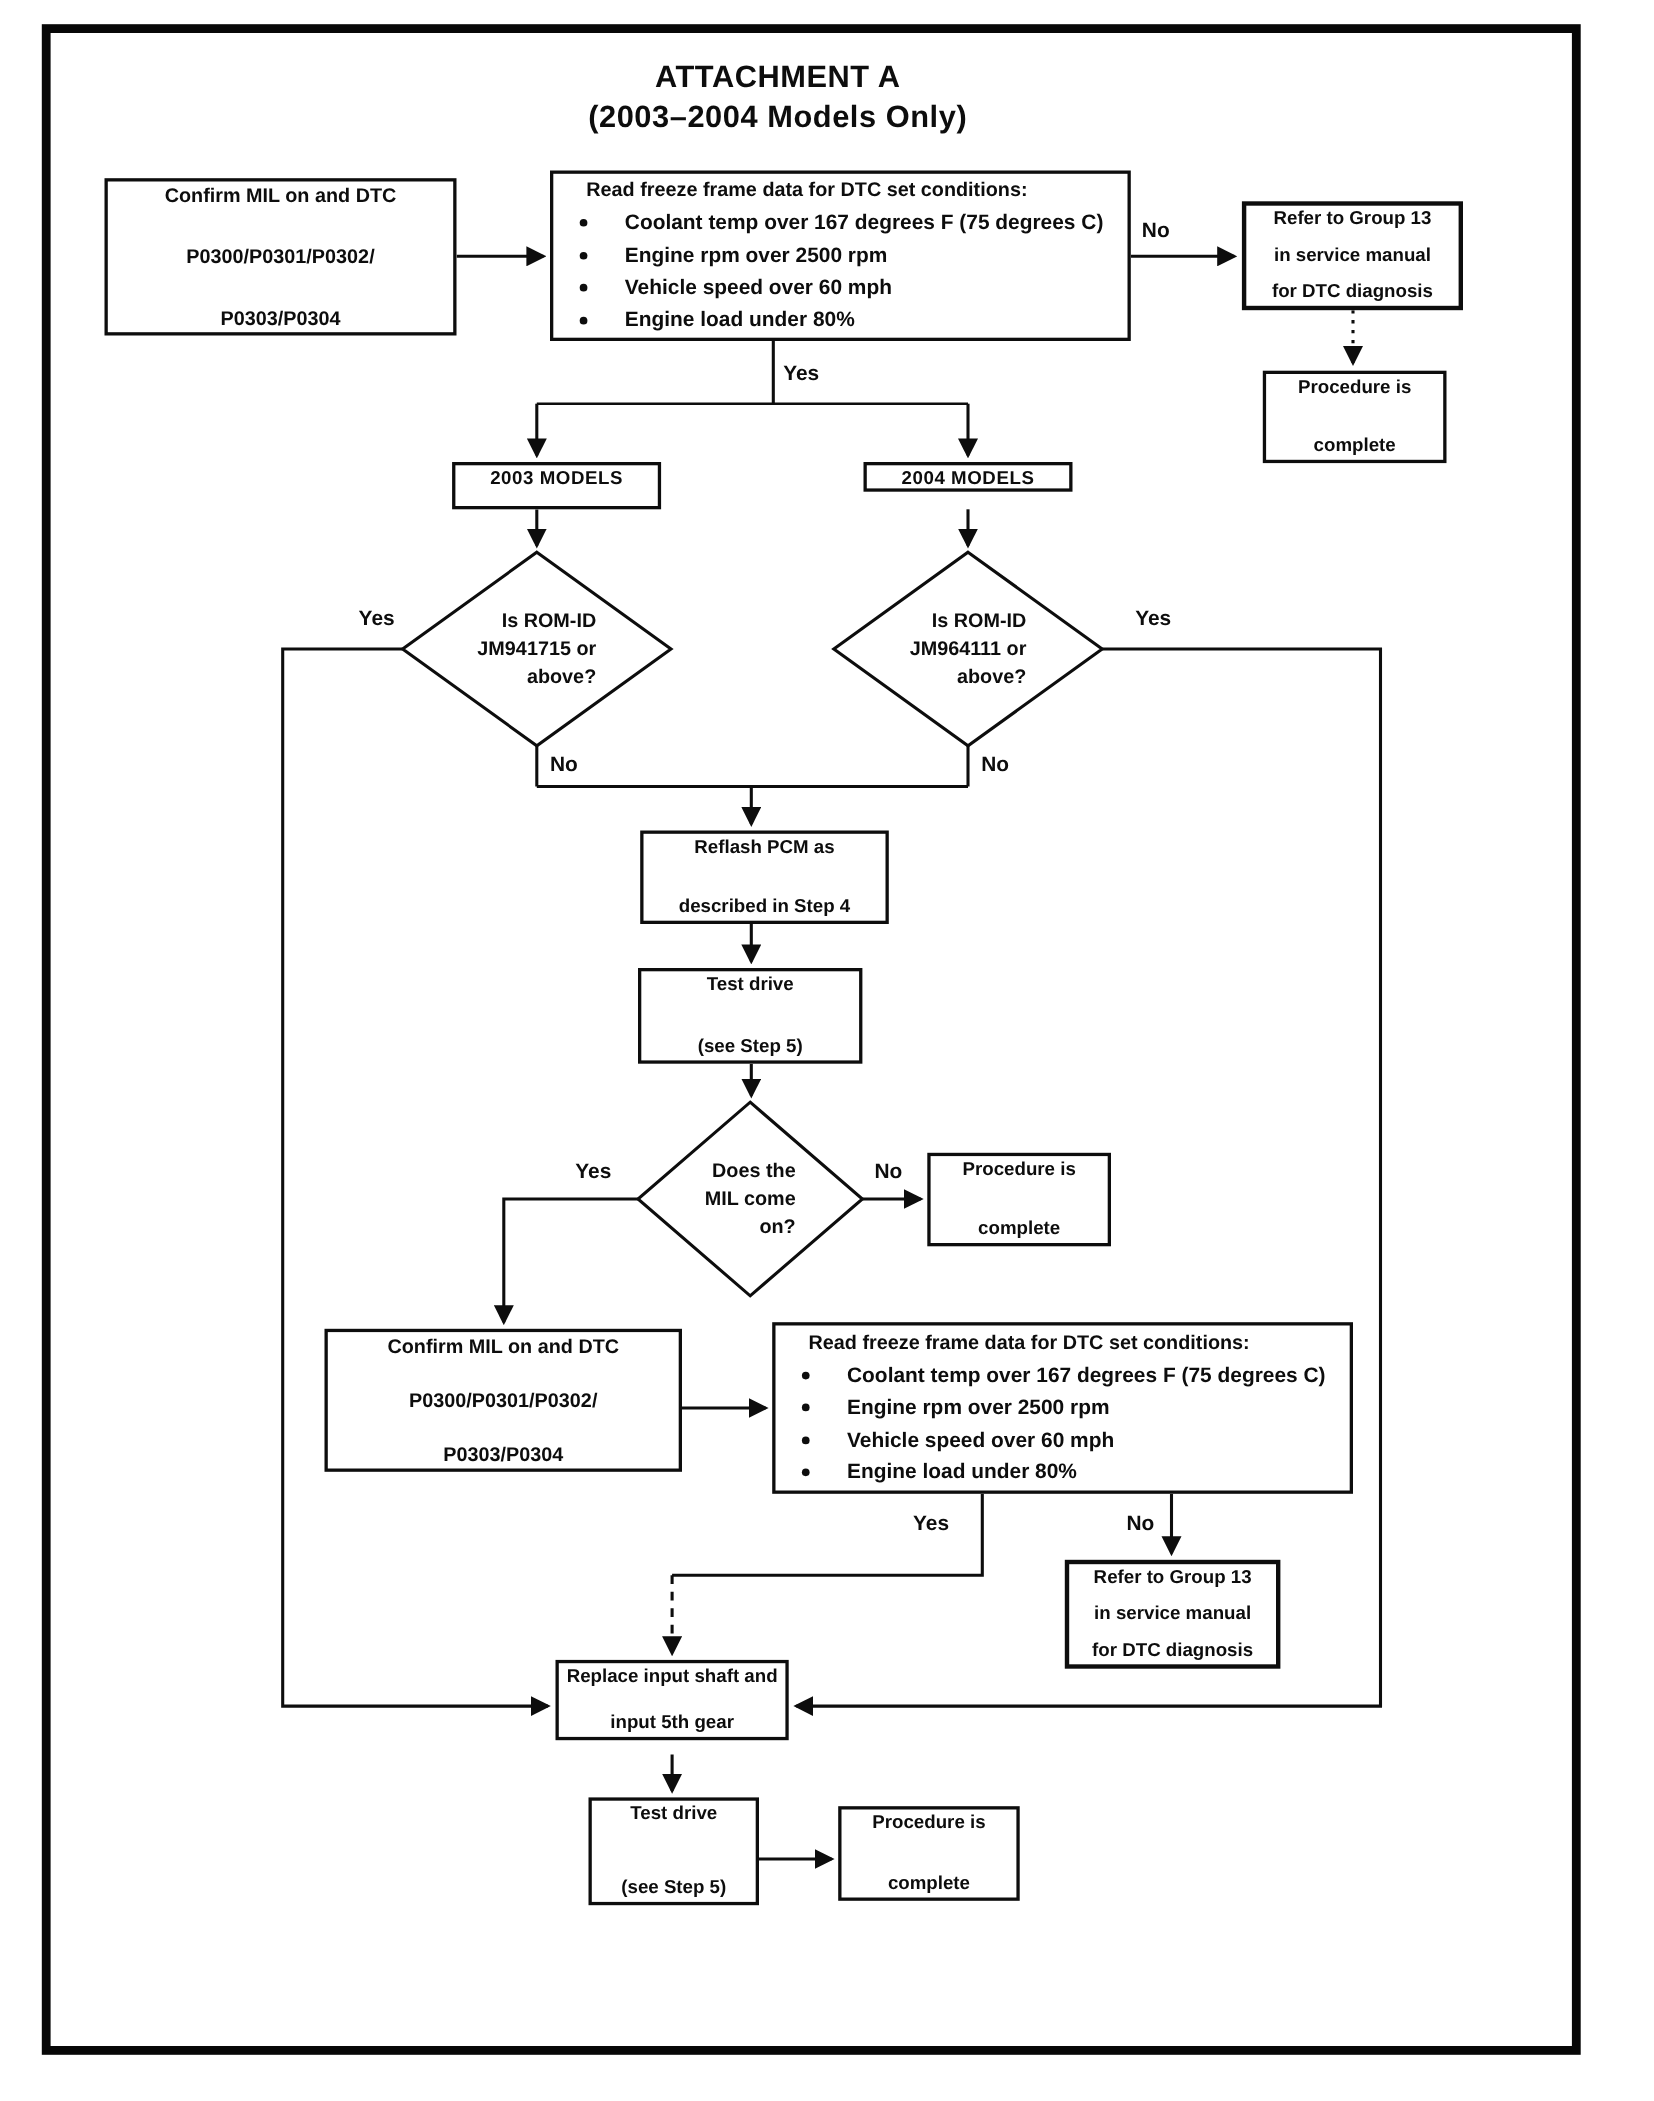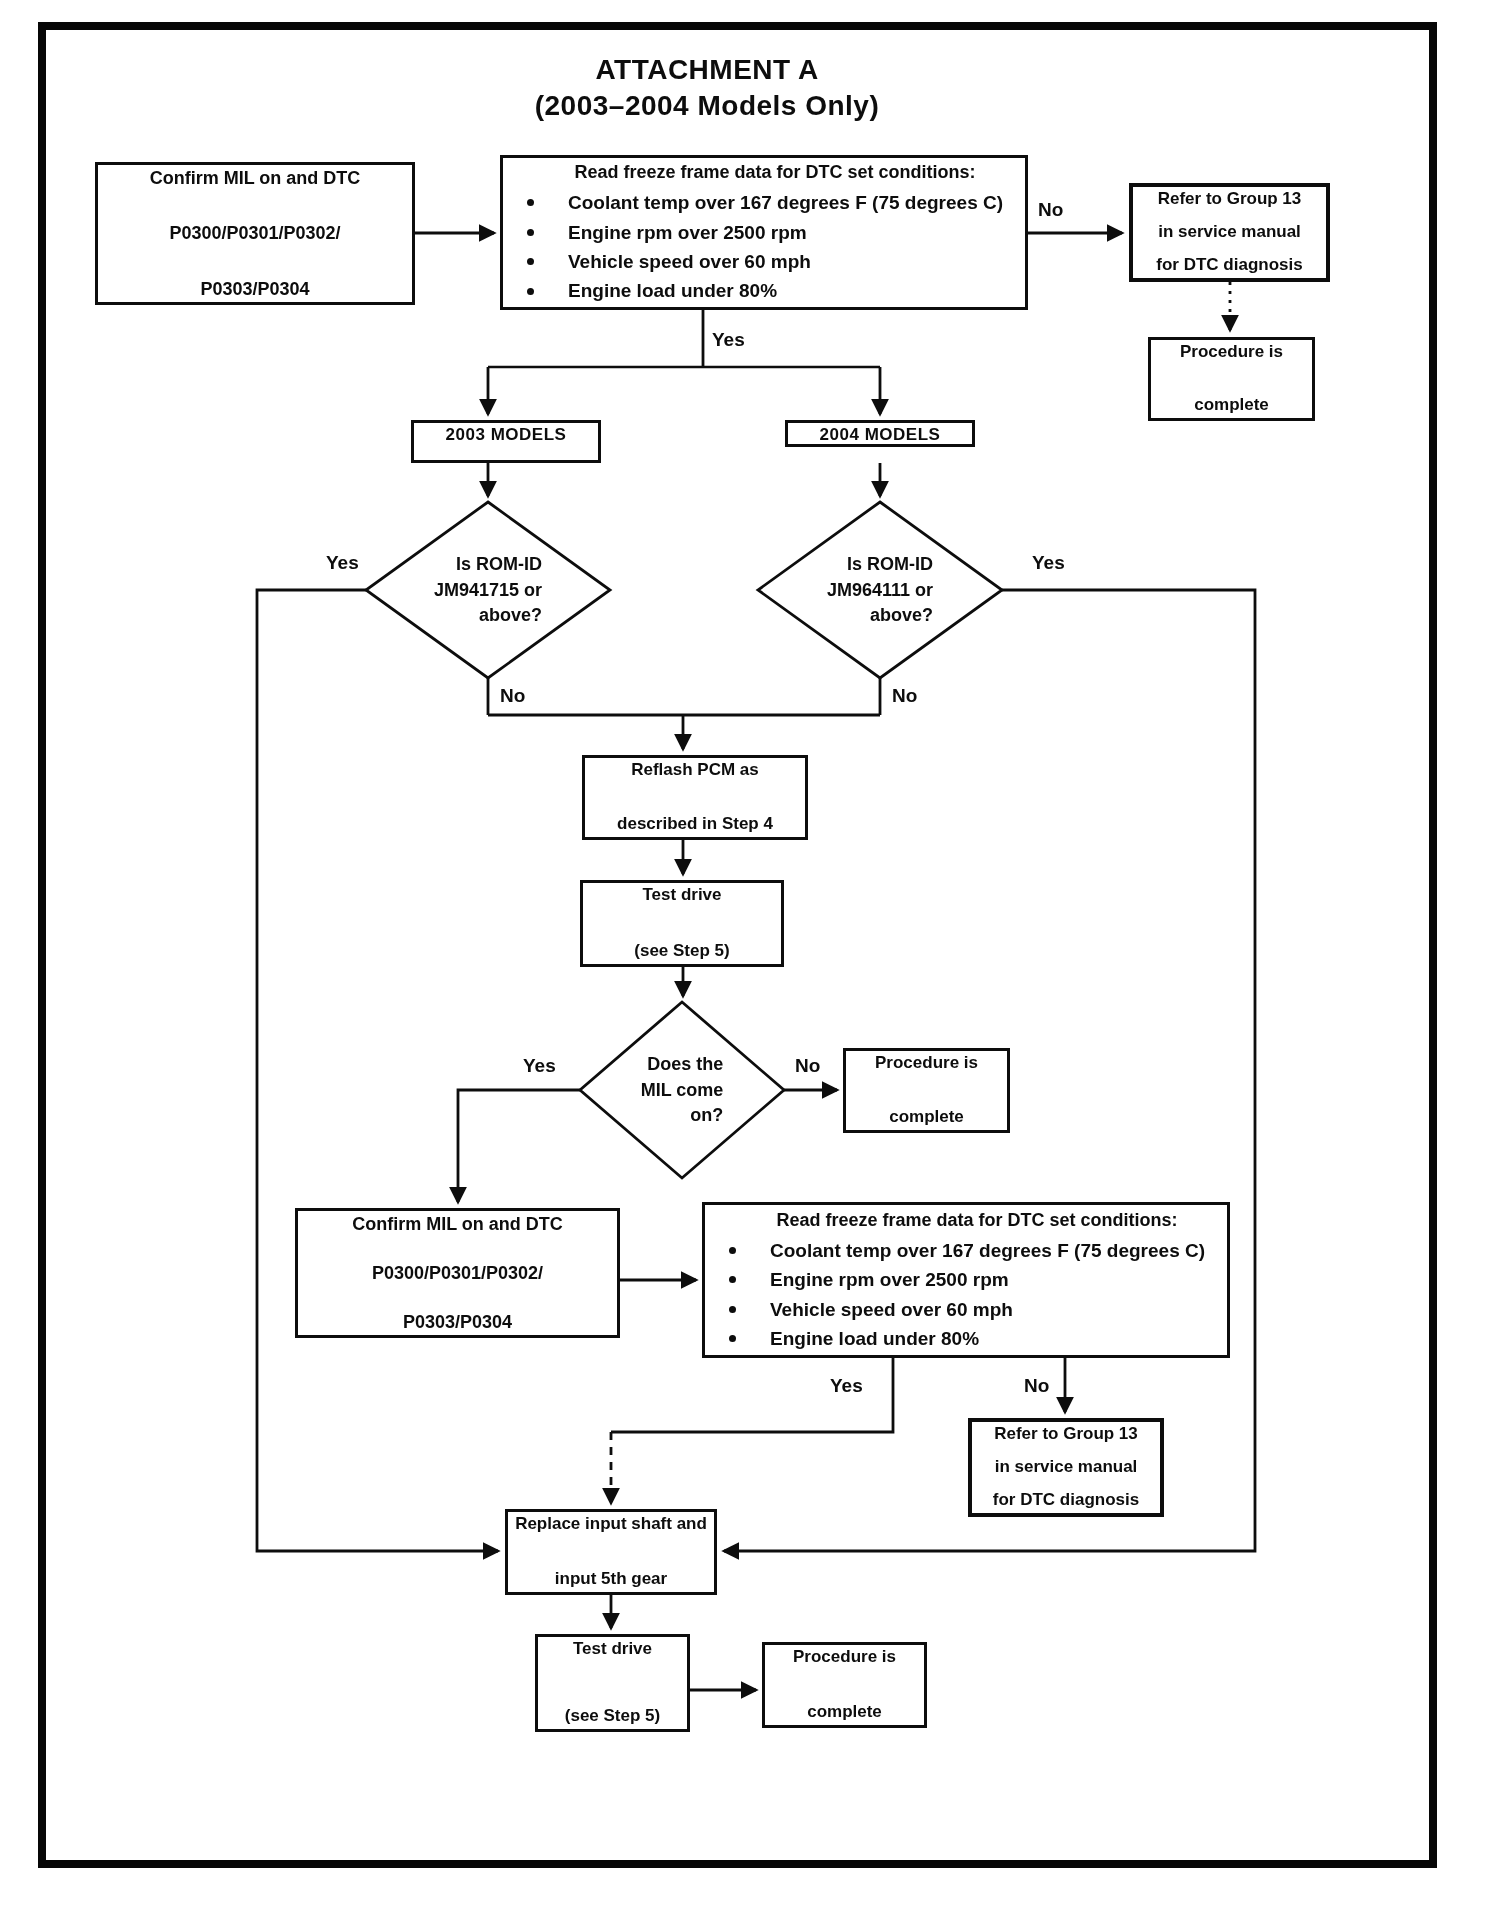--- a/index.html
+++ b/index.html
@@ -16,21 +16,21 @@
     font-weight:700;font-size:28px;line-height:1.28;letter-spacing:.5px;
   }
   .box{
     position:absolute;box-sizing:border-box;border:3px solid #0d0d0d;background:#ffffff;
     display:flex;flex-direction:column;align-items:center;justify-content:space-between;
     text-align:center;font-size:18px;line-height:1.45;font-weight:700;
   }
   .box--thick{border-width:4px;}
   .box--model{font-size:17px;letter-spacing:.5px;}
   .freeze{
-    align-items:stretch;text-align:center;justify-content:center;
+    align-items:stretch;text-align:left;justify-content:center;
     padding:6px 8px 6px 0;
   }
   .freeze .ftitle{font-size:18px;padding-left:30px;margin-bottom:3px;}
   .bullet-row{display:flex;align-items:center;font-size:19px;line-height:1.55;}
   .bdot{width:7px;height:7px;border-radius:50%;background:#0d0d0d;margin:0 34px 0 24px;flex:none;}
   .dlabel{
     position:absolute;transform:translate(-50%,-50%);text-align:right;
     font-weight:700;font-size:18px;line-height:1.42;white-space:nowrap;
   }
   .elabel{position:absolute;font-weight:700;font-size:19px;line-height:1;}
@@ -188,21 +188,21 @@
         <span>Engine load under 80%</span>
       </div>
   </div>
 
   <div class="box box--thick" style="left:968px;top:1418px;width:196px;height:99px;font-size:17px;">
     <div>Refer to Group 13</div>
     <div>in service manual</div>
     <div>for DTC diagnosis</div>
   </div>
 
-  <div class="box" style="left:505px;top:1509px;width:212px;height:86px;font-size:17px;">
+  <div class="box" style="left:505px;top:1509px;width:212px;height:73px;font-size:17px;">
     <div>Replace input shaft and</div>
     <div>input 5th gear</div>
   </div>
 
   <div class="box" style="left:535px;top:1634px;width:155px;height:98px;font-size:17px;">
     <div>Test drive</div>
     <div>(see Step 5)</div>
   </div>
 
   <div class="box" style="left:762px;top:1642px;width:165px;height:86px;font-size:17px;">

